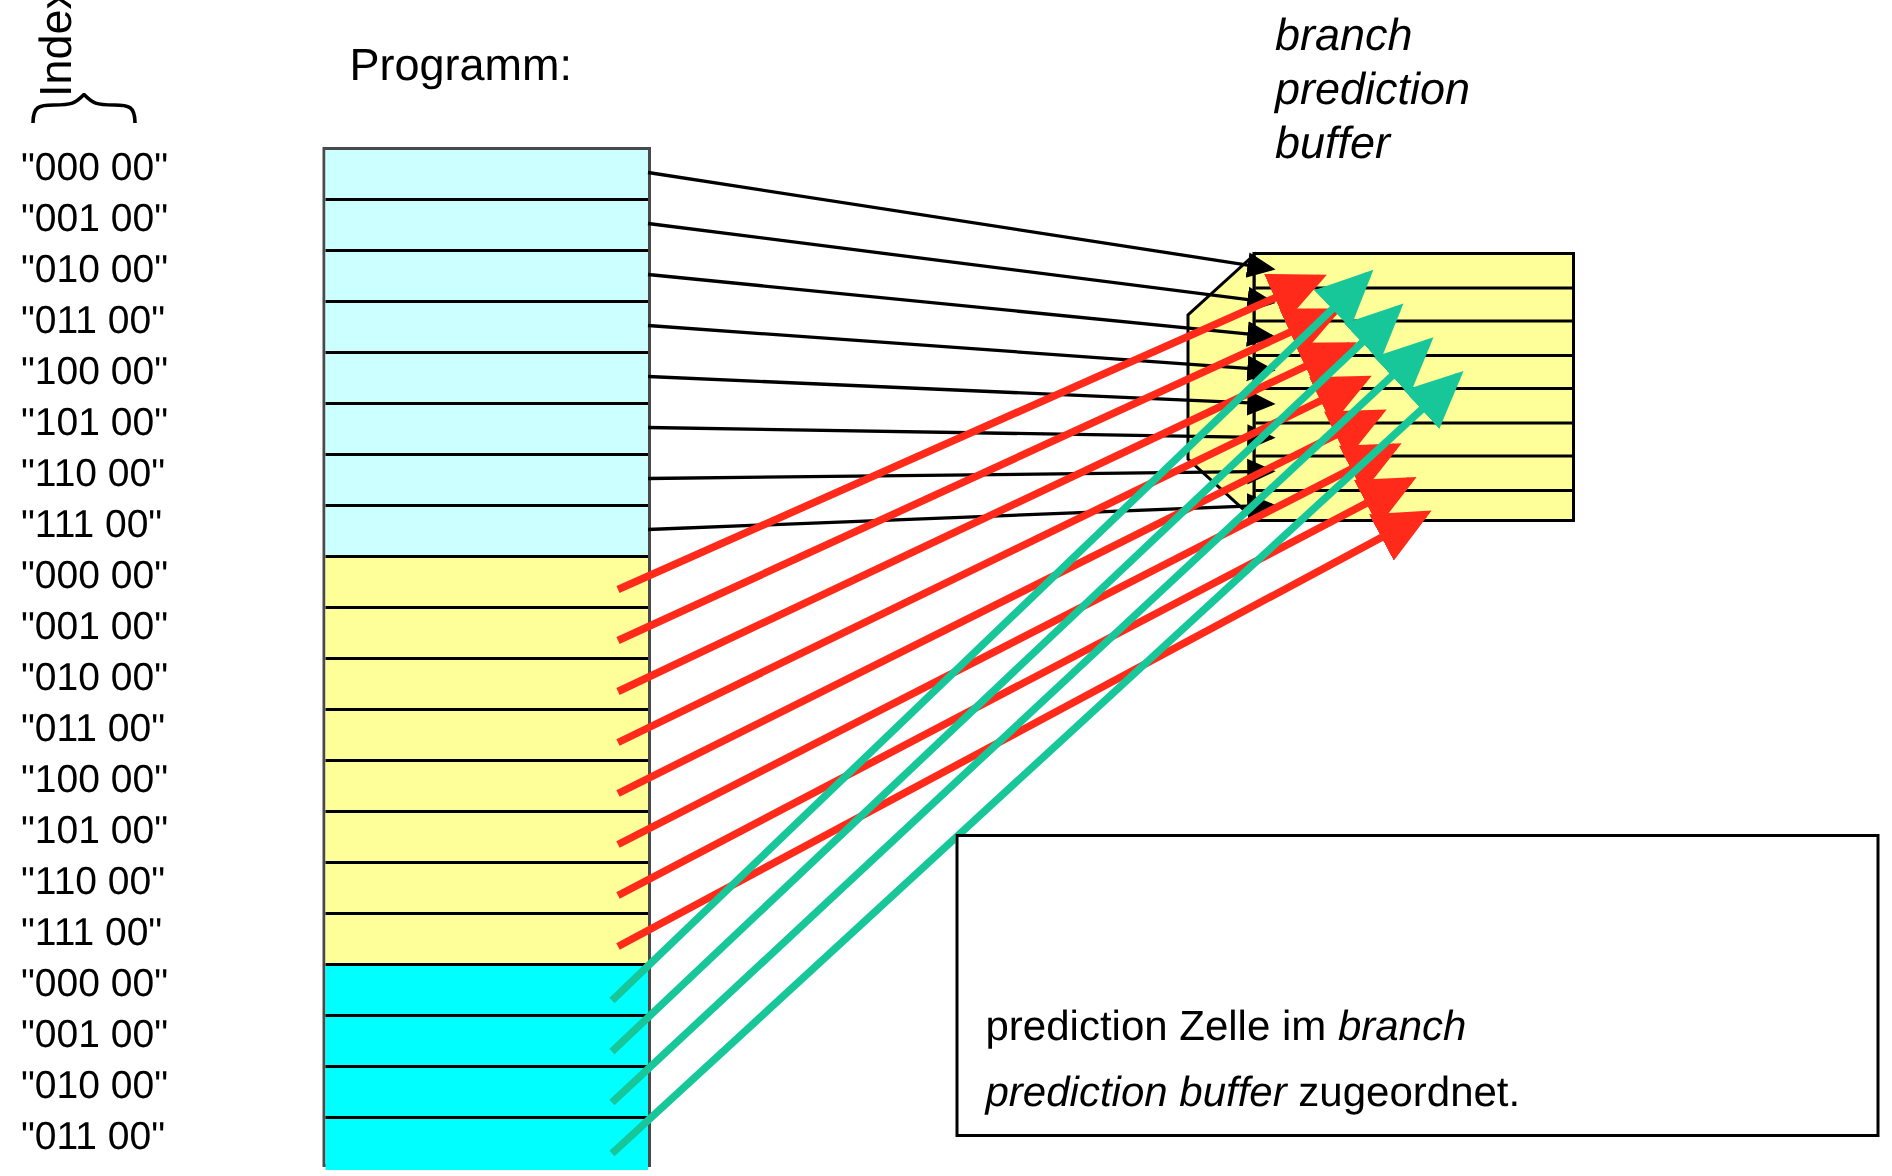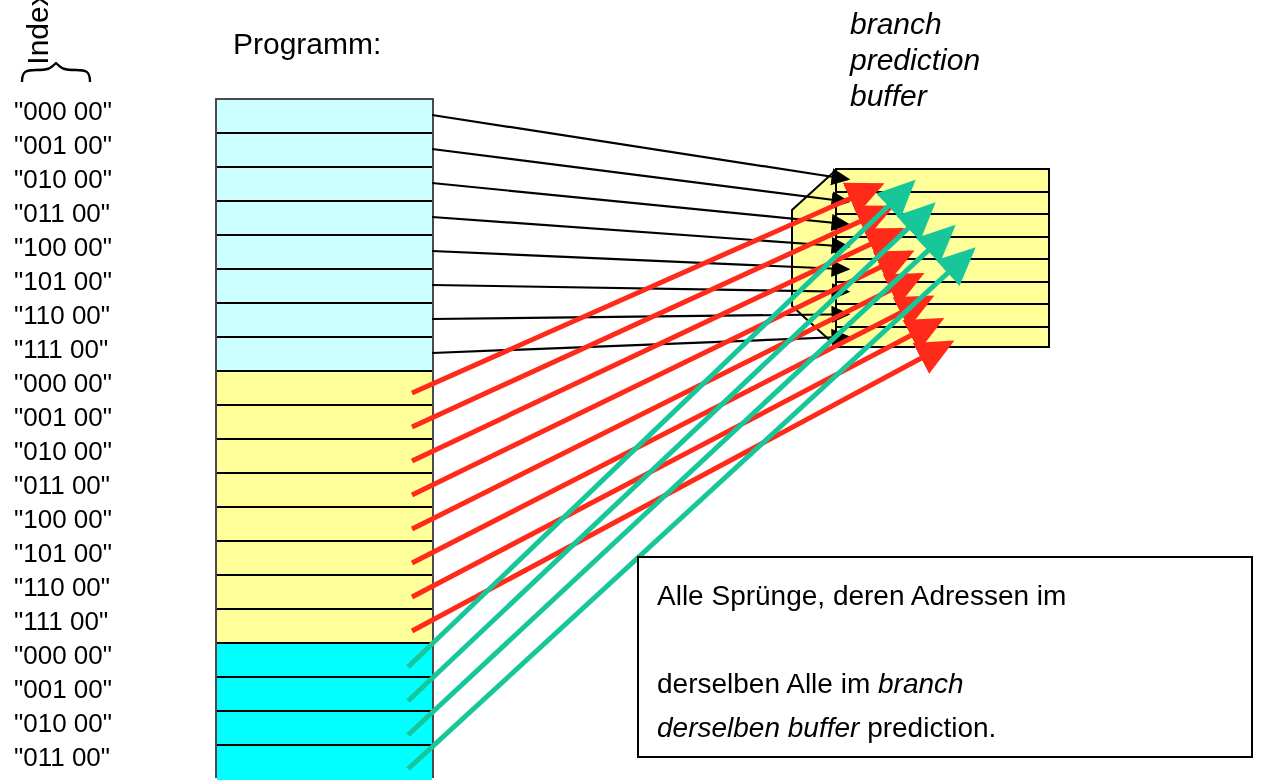--- a/index.html
+++ b/index.html
@@ -164,19 +164,19 @@
       </g>
     <g id="wires-green">
         <line x1="408" y1="667" x2="912" y2="183.25" stroke="#17c79a" stroke-width="5" stroke-linecap="butt" marker-end="url(#ah-green)"></line>
         <line x1="408" y1="701" x2="932" y2="205.75" stroke="#17c79a" stroke-width="5" stroke-linecap="butt" marker-end="url(#ah-green)"></line>
         <line x1="408" y1="735" x2="952" y2="228.25" stroke="#17c79a" stroke-width="5" stroke-linecap="butt" marker-end="url(#ah-green)"></line>
         <line x1="408" y1="769" x2="972" y2="250.75" stroke="#17c79a" stroke-width="5" stroke-linecap="butt" marker-end="url(#ah-green)"></line>
       </g>
   </svg>
 
   <div id="caption">
-    <span>Alle Sprünge, deren Adressen im</span><br>
     <br>
-    <span>derselben Alle im </span><i>branch</i><br>
-    <i>derselben buffer</i><span> prediction.</span>
+    <br>
+    <span>prediction Zelle im </span><i>branch</i><br>
+    <i>prediction buffer</i><span> zugeordnet.</span>
   </div>
 
 </div>
 
 </body></html>

